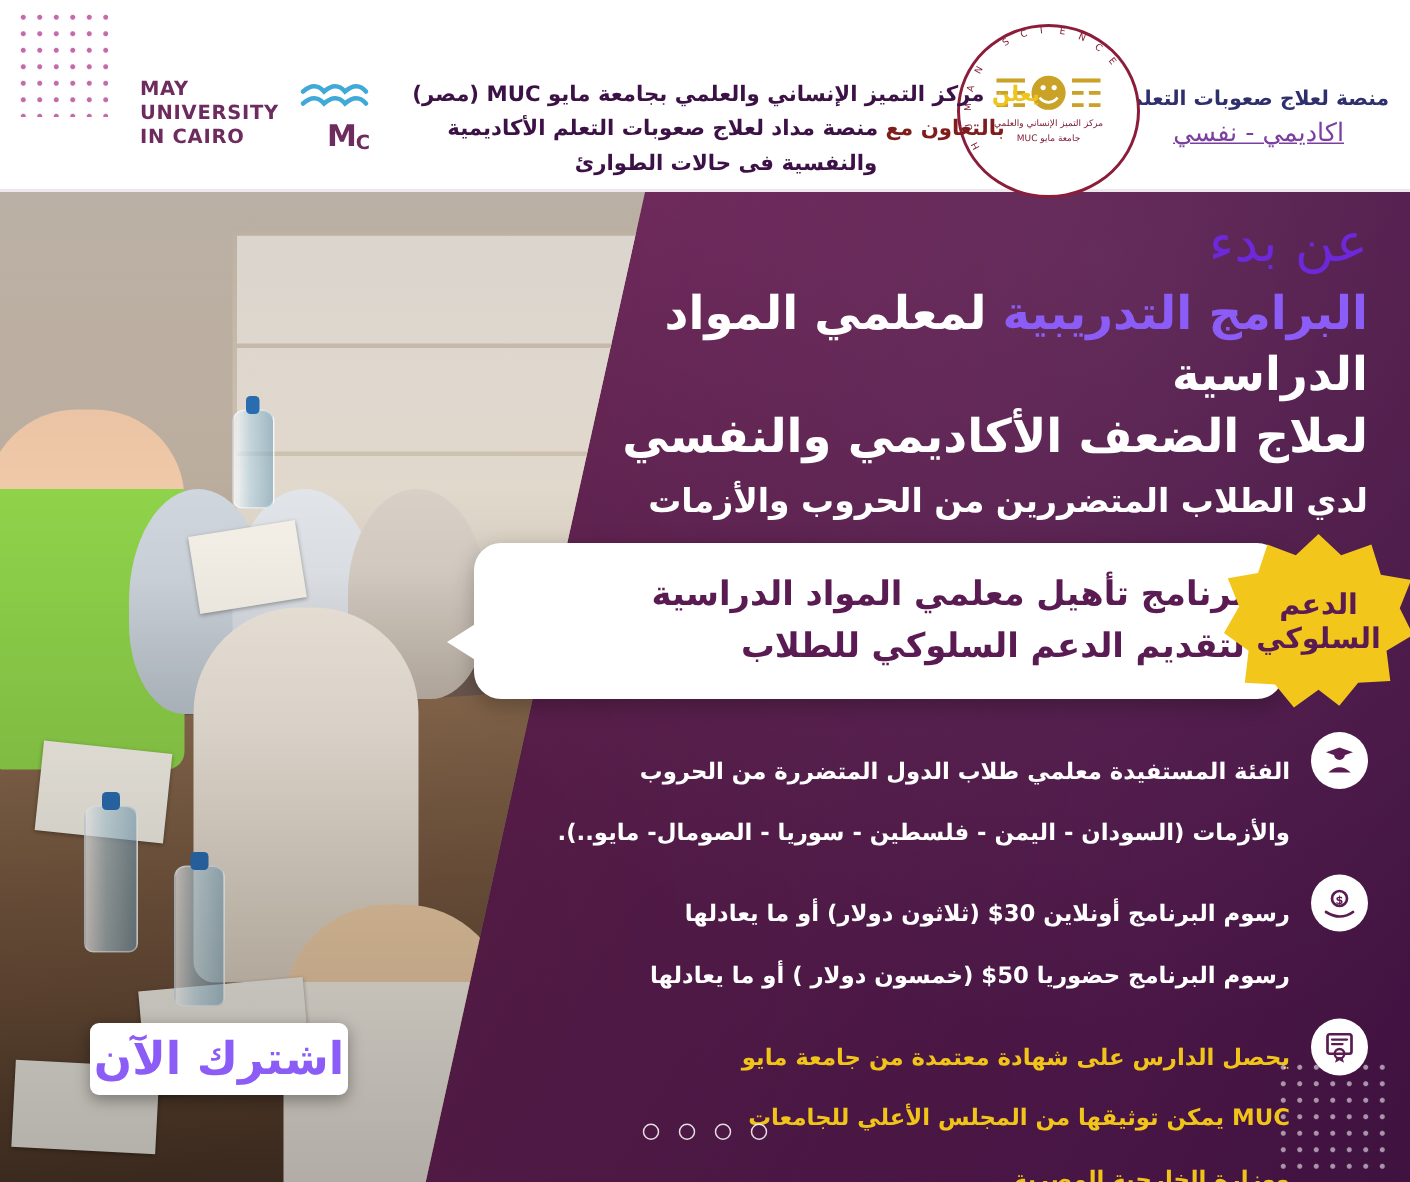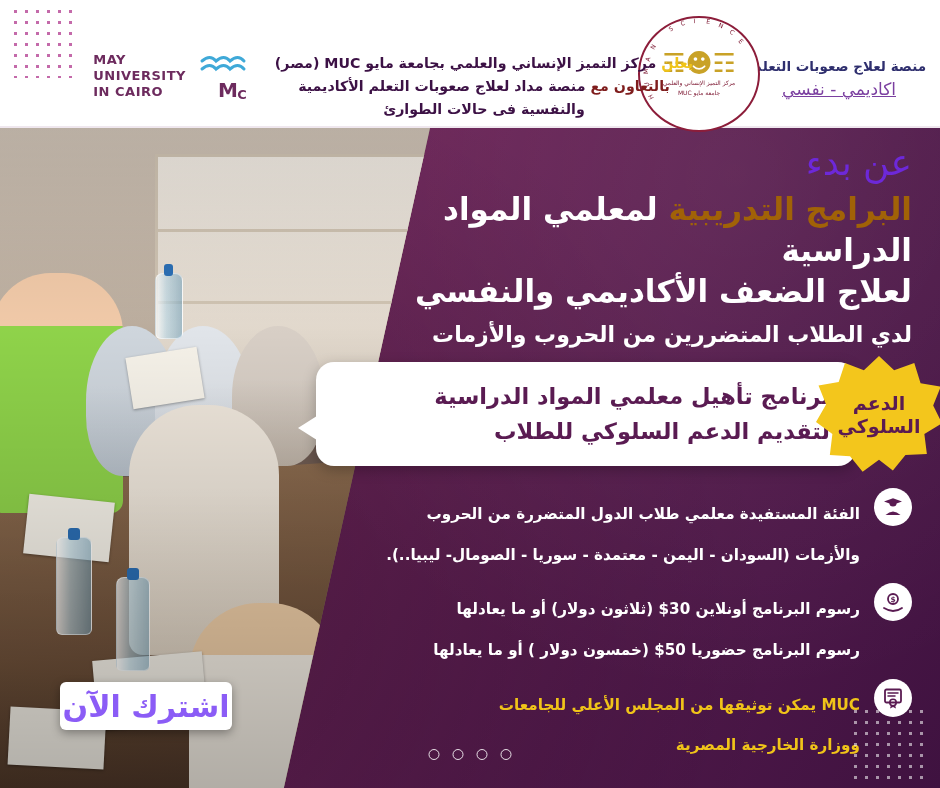--- a/index.html
+++ b/index.html
@@ -267,21 +267,21 @@
     font-weight:normal;
     color:#6d28d9;
     line-height:1.25;
   }
   .headline .l2{
     font-size:31px;
     font-weight:bold;
     line-height:1.32;
     margin-top:4px;
   }
-  .headline .l2 .accent{ color:#a16207; }
+  .headline .l2 .accent{ color:#8b5cf6; }
   .headline .l3{
     font-size:31px;
     font-weight:bold;
     line-height:1.32;
     color:#ffffff;
   }
   .headline .l4{
     font-size:22px;
     font-weight:bold;
     line-height:1.4;
@@ -559,21 +559,21 @@
     <div class="info-row">
       <div class="info-ico">
         <svg width="24" height="24" viewBox="0 0 24 24">
           <circle cx="12" cy="8" r="3.6" fill="#5a1b52"></circle>
           <path d="M4.5 20 q7.5 -7 15 0 z" fill="#5a1b52"></path>
           <path d="M3 6.5 l9 -3.2 l9 3.2 l-9 3.2 z" fill="#5a1b52"></path>
         </svg>
       </div>
       <div class="info-txt">
         <span class="ln">الفئة المستفيدة معلمي طلاب الدول المتضررة من الحروب</span>
-        <span class="ln">والأزمات (السودان - اليمن - معتمدة - سوريا - الصومال- ليبيا..).</span>
+        <span class="ln">والأزمات (السودان - اليمن - فلسطين - سوريا - الصومال- مايو..).</span>
       </div>
     </div>
 
 
     <div class="info-row">
       <div class="info-ico">
         <svg width="24" height="24" viewBox="0 0 24 24">
           <circle cx="12" cy="9" r="5" fill="none" stroke="#5a1b52" stroke-width="1.8"></circle>
           <text x="12" y="12.4" text-anchor="middle" font-size="7.5" font-weight="bold" fill="#5a1b52" font-family="DejaVu Sans, sans-serif">$</text>
           <path d="M3 18 q5 3 9 3 q5 0 9 -3" stroke="#5a1b52" stroke-width="1.8" fill="none" stroke-linecap="round"></path>
@@ -588,20 +588,21 @@
     <div class="info-row">
       <div class="info-ico">
         <svg width="24" height="24" viewBox="0 0 24 24">
           <rect x="4" y="3.5" width="16" height="13" rx="1.5" fill="none" stroke="#5a1b52" stroke-width="1.8"></rect>
           <path d="M7 7 h10 M7 10 h7" stroke="#5a1b52" stroke-width="1.5" stroke-linecap="round"></path>
           <circle cx="12" cy="16.5" r="3.2" fill="none" stroke="#5a1b52" stroke-width="1.6"></circle>
           <path d="M10 19 l-1 3.5 l3 -1.6 l3 1.6 l-1 -3.5" fill="#5a1b52"></path>
         </svg>
       </div>
       <div class="info-txt gold">
+        <span class="ln">يحصل الدارس على شهادة معتمدة من جامعة مايو</span>
         <span class="ln">MUC     يمكن  توثيقها  من  المجلس  الأعلي  للجامعات</span>
         <span class="ln">ووزارة الخارجية المصرية</span>
       </div>
     </div>
 
   </div>
 
   <div class="cta">
     <span>اشترك الآن</span>
   </div>

